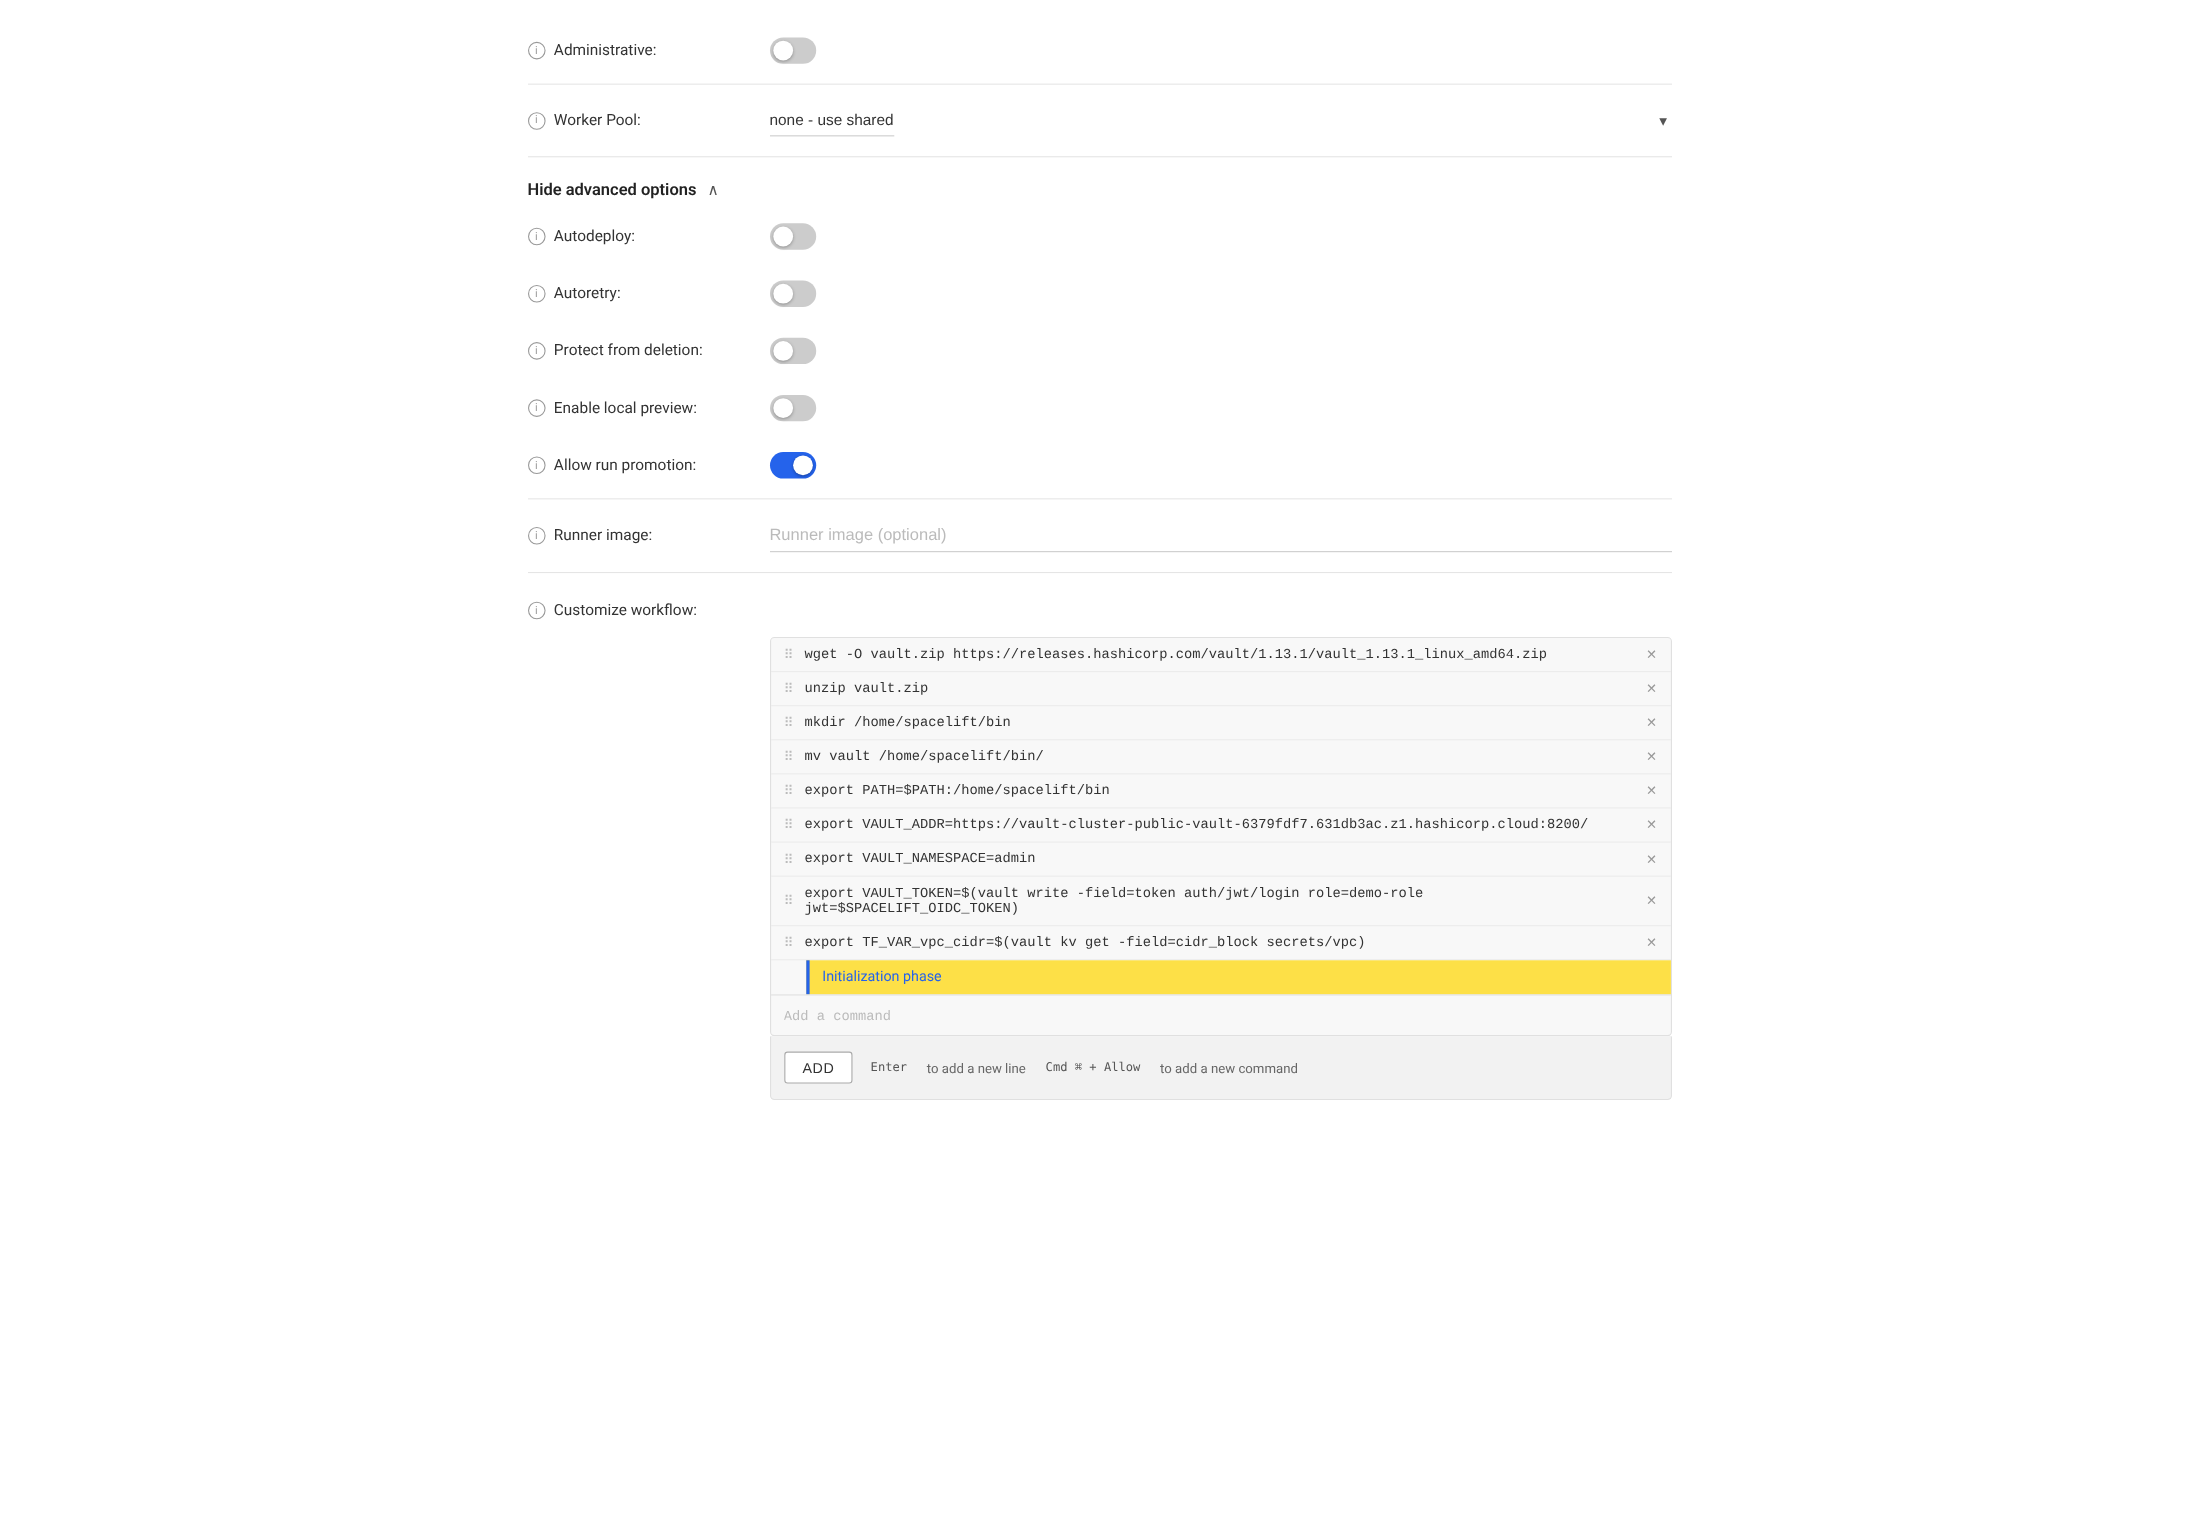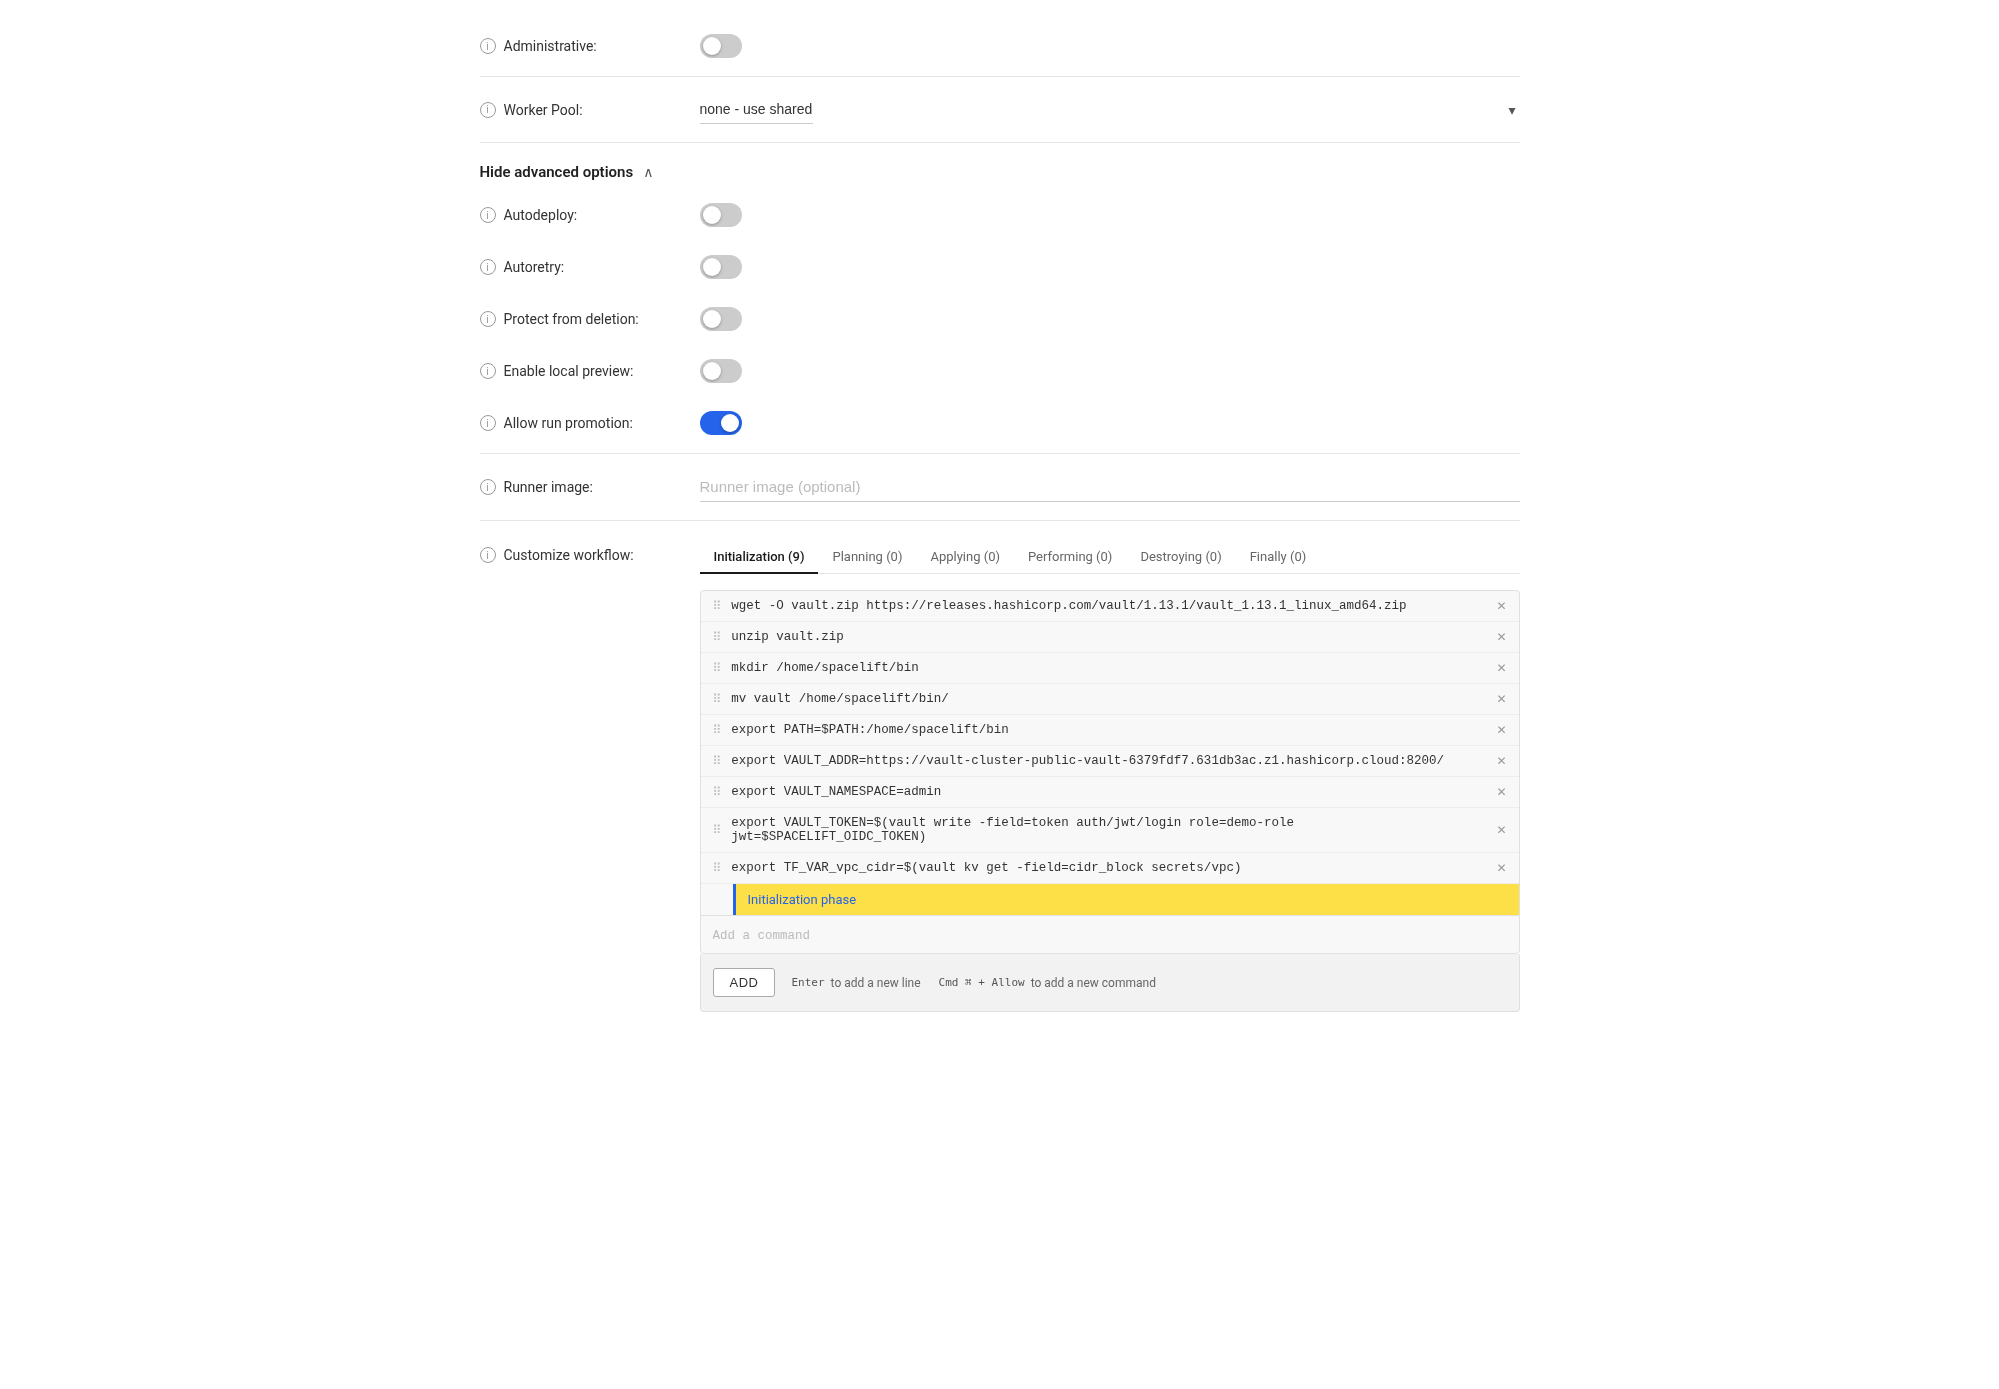--- a/index.html
+++ b/index.html
@@ -278,21 +278,21 @@
       color: #333;
       letter-spacing: 0.5px;
     }
     .shortcut-group {
       display: flex;
       gap: 18px;
     }
     .shortcut-item {
       display: flex;
       align-items: center;
-      gap: 6px;
+      gap: 18px;
       font-size: 12px;
       color: #666;
     }
     .shortcut-key {
       font-family: monospace;
       font-size: 11px;
       color: #555;
     }
   </style>
 </head>
@@ -408,28 +408,20 @@
     </div>
     <input type="text" class="runner-input" placeholder="Runner image (optional)" style="">
   </div>
 
   <hr class="divider">
 
   <div class="workflow-row">
     <div class="workflow-label-container">
       <div class="info-icon">i</div>
       <span class="form-label">Customize workflow:</span>
-    </div>
-    <div class="tabs-container">
-      <div class="tab active">Initialization (9)</div>
-      <div class="tab">Planning (0)</div>
-      <div class="tab">Applying (0)</div>
-      <div class="tab">Performing (0)</div>
-      <div class="tab">Destroying (0)</div>
-      <div class="tab">Finally (0)</div>
     </div>
   </div>
 
   <div class="command-list-container">
     <div class="command-row">
       <span class="drag-handle">⠿</span>
       <span class="command-text">wget -O vault.zip https://releases.hashicorp.com/vault/1.13.1/vault_1.13.1_linux_amd64.zip</span>
       <span class="delete-icon">✕</span>
     </div>
     <div class="command-row">

